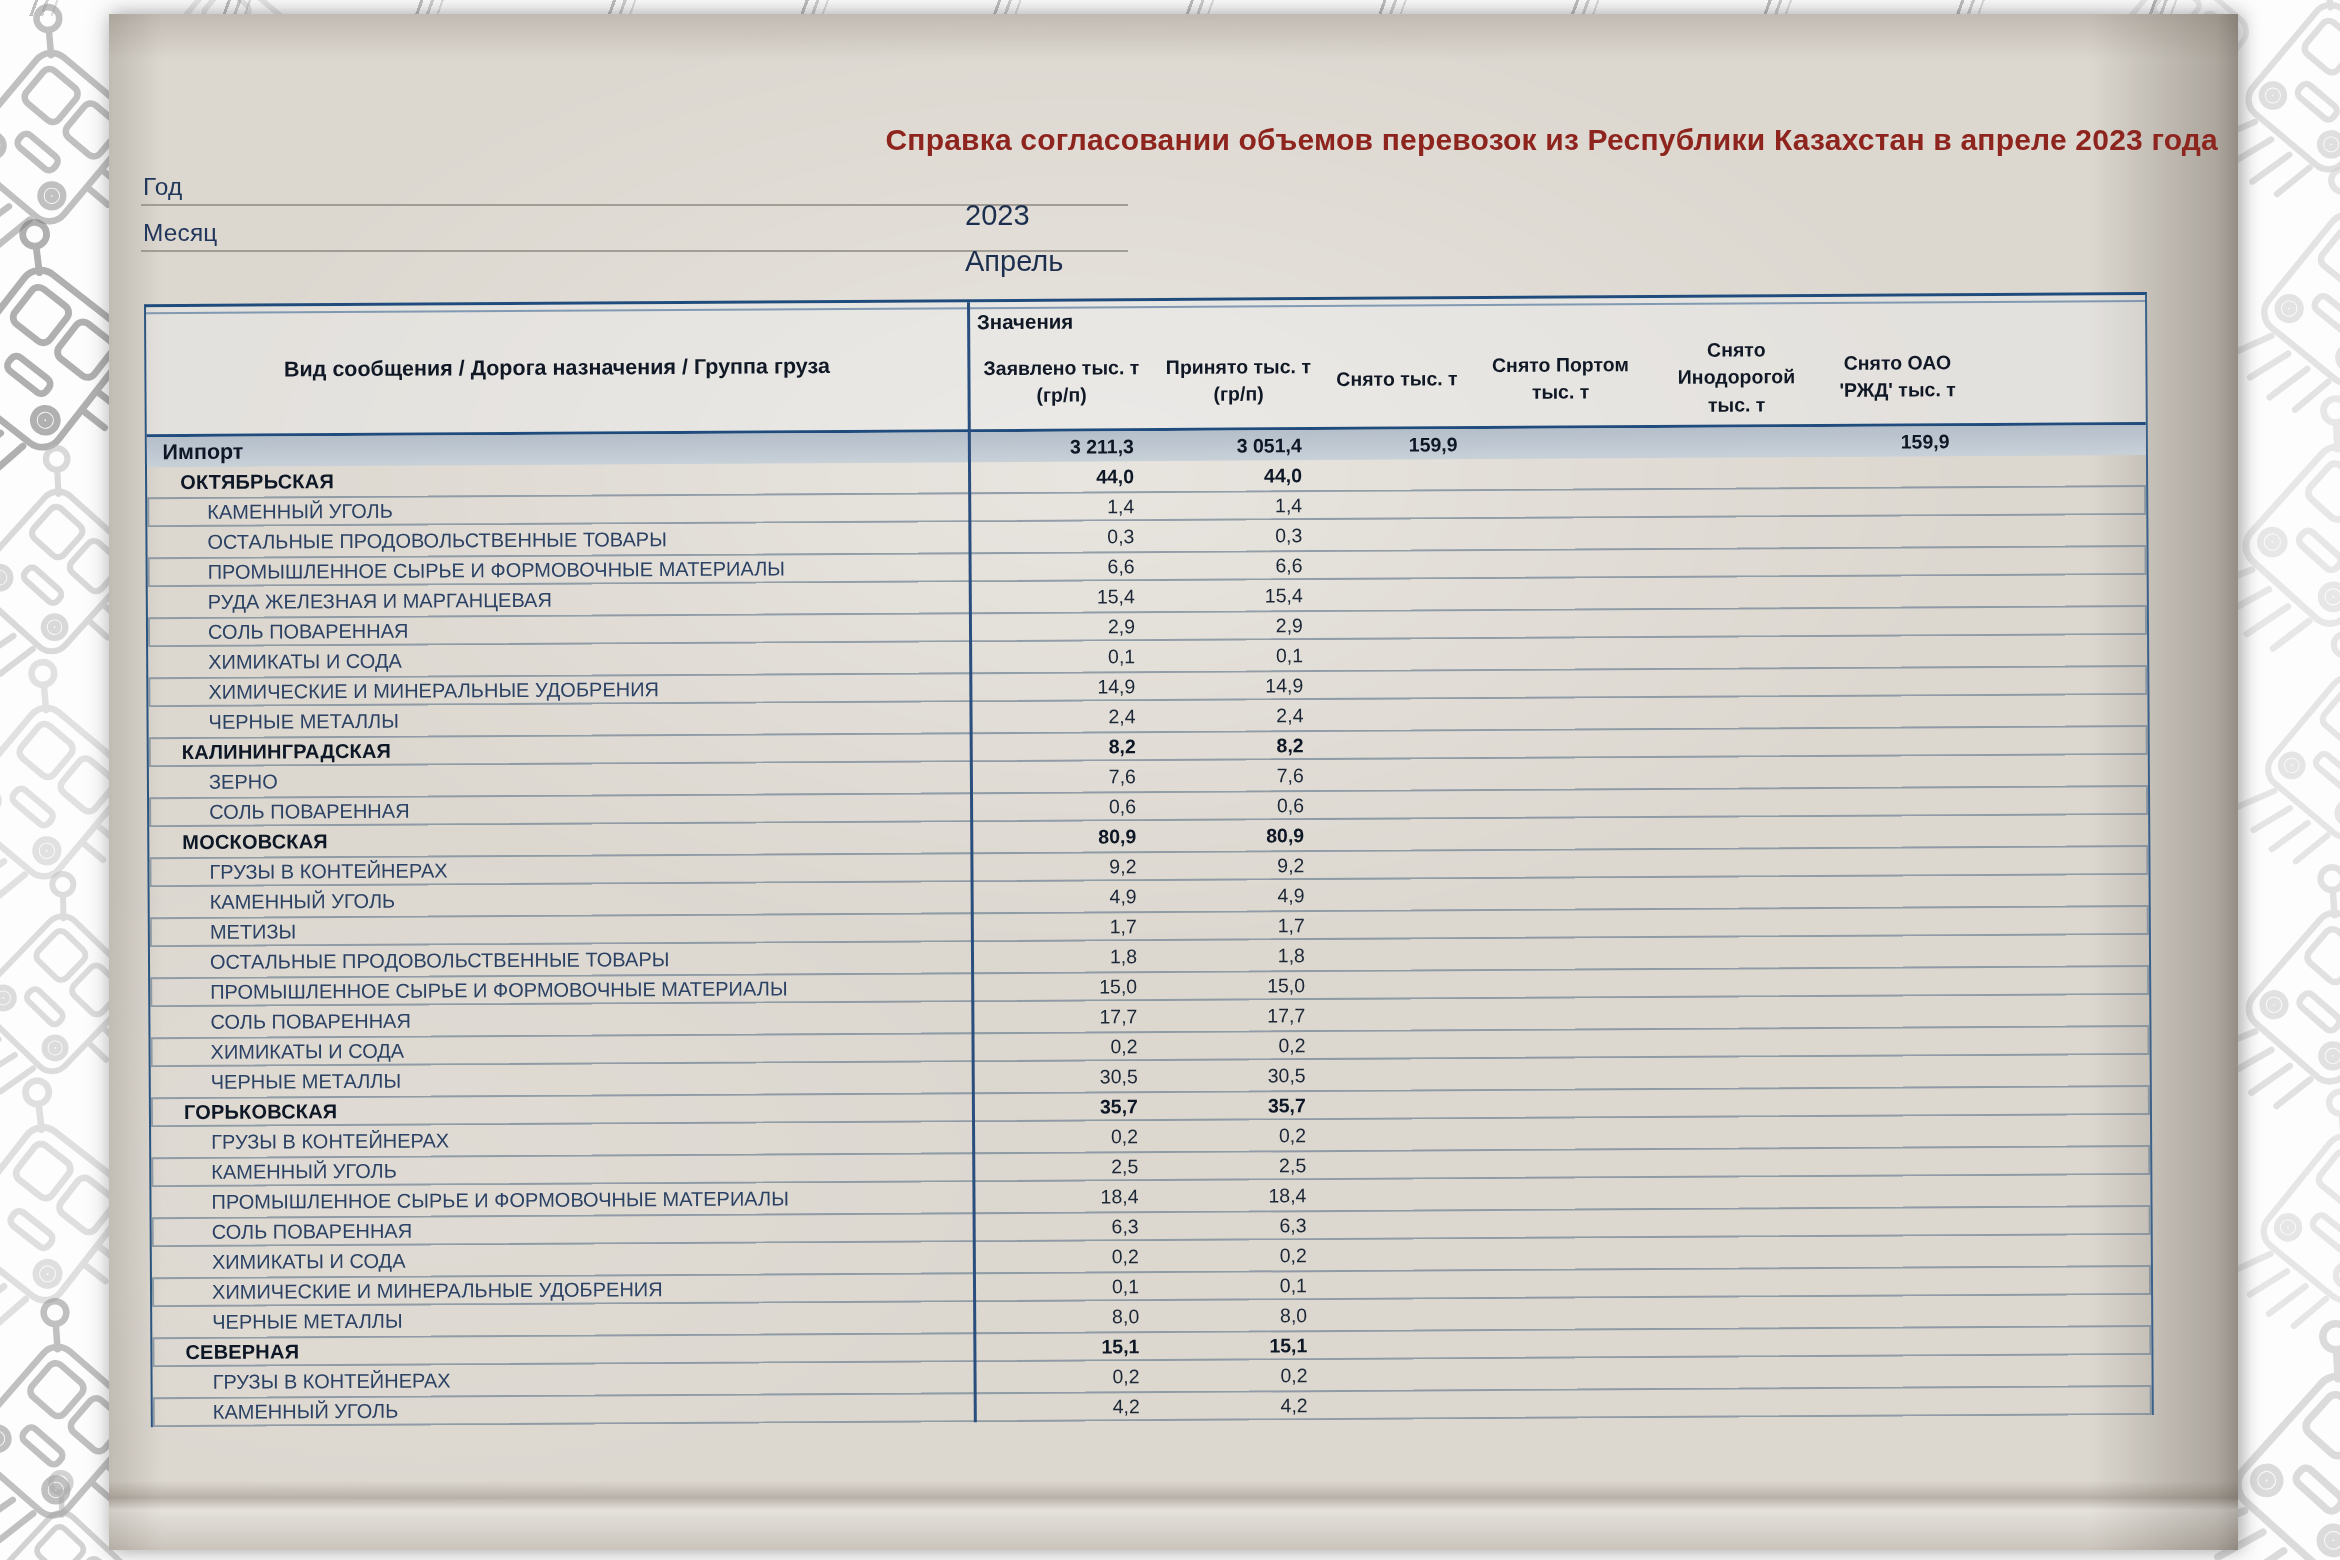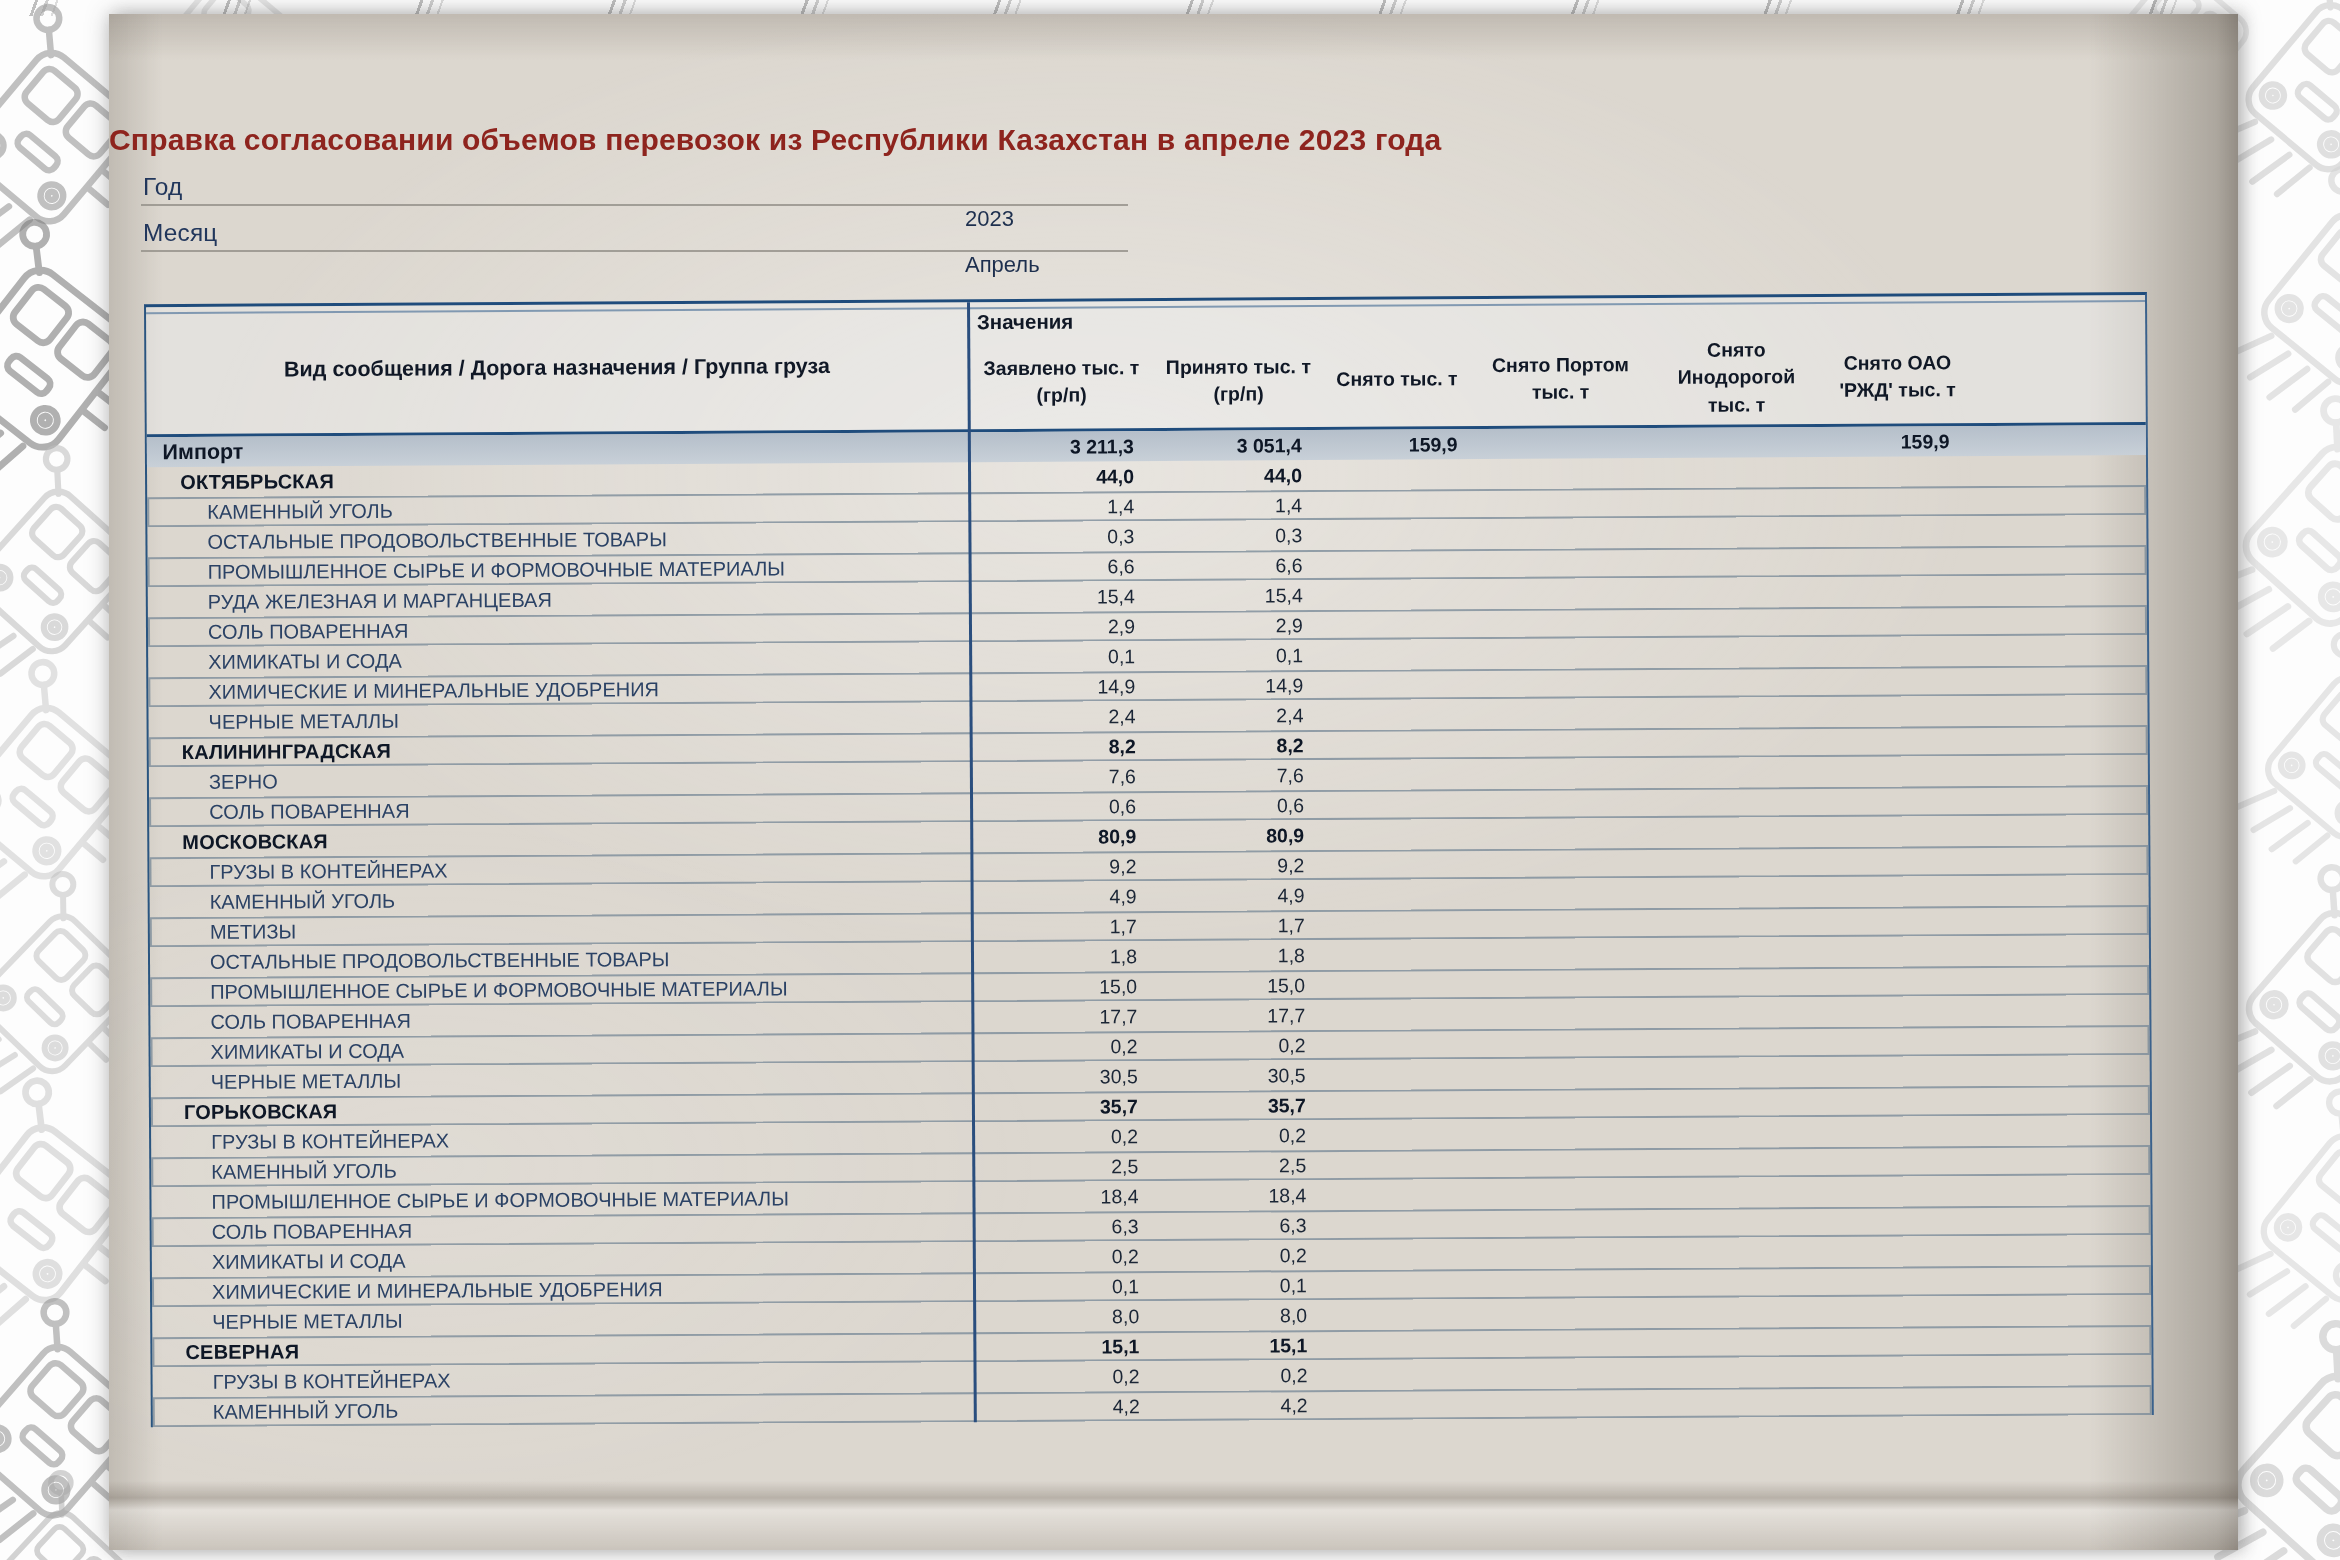--- a/index.html
+++ b/index.html
@@ -29,27 +29,27 @@
       linear-gradient(to right, rgba(95,88,78,.22) 0%, rgba(0,0,0,0) 2.5%, rgba(0,0,0,0) 93%, rgba(95,88,78,.38) 99%, rgba(75,68,60,.5) 100%),
       linear-gradient(to bottom, rgba(110,100,90,.25) 0%, rgba(0,0,0,0) 3%),
       radial-gradient(ellipse 1268px 683px at 46% 30%, rgba(255,255,255,.34), rgba(255,255,255,0) 70%),
       radial-gradient(ellipse 878px 488px at 15% 75%, rgba(255,255,255,.10), rgba(255,255,255,0) 70%),
       #dcd7cf;
     box-shadow:0 0 21.5px rgba(60,60,60,.35), 5.9px 0 13.7px rgba(60,60,60,.18);
   }
   
   .doc-title{
     position:absolute;left:0;top:109px;width:100%;padding-right:20px;box-sizing:border-box;
-    text-align:left;font-size:30px;font-weight:bold;color:#8e241e;letter-spacing:0.2px;
+    text-align:right;font-size:30px;font-weight:bold;color:#8e241e;letter-spacing:0.2px;
   }
   
   #meta{position:absolute;left:32px;top:146px;width:987px;}
   .field{position:relative;height:44px;border-bottom:2px solid rgba(150,147,140,.85);}
   .flabel{position:absolute;left:2px;bottom:2.9px;font-size:24.4px;font-weight:400;color:#22375c;letter-spacing:0.2px;}
-  .fvalue{position:absolute;left:824px;bottom:-28px;font-size:22px;color:#1d2f4e;white-space:nowrap;}
+  .fvalue{position:absolute;left:824px;bottom:-28px;font-size:29px;color:#1d2f4e;white-space:nowrap;}
   
   #table{
     position:absolute;left:35px;top:290px;width:1999px;
     transform:rotate(-0.35deg);transform-origin:39px 0;
     border-top:3.9px solid #1f4c7c;border-left:2.9px solid #2a5580;border-right:2.9px solid #3a618c;
     box-sizing:content-box;
   }
   .inner-topline{position:absolute;left:0;right:0;top:4.9px;height:2px;background:#2a5580;opacity:.85;}
   #vdivider{position:absolute;left:821px;top:0;bottom:0;width:2.9px;background:#2a4e7e;z-index:5;}
   

